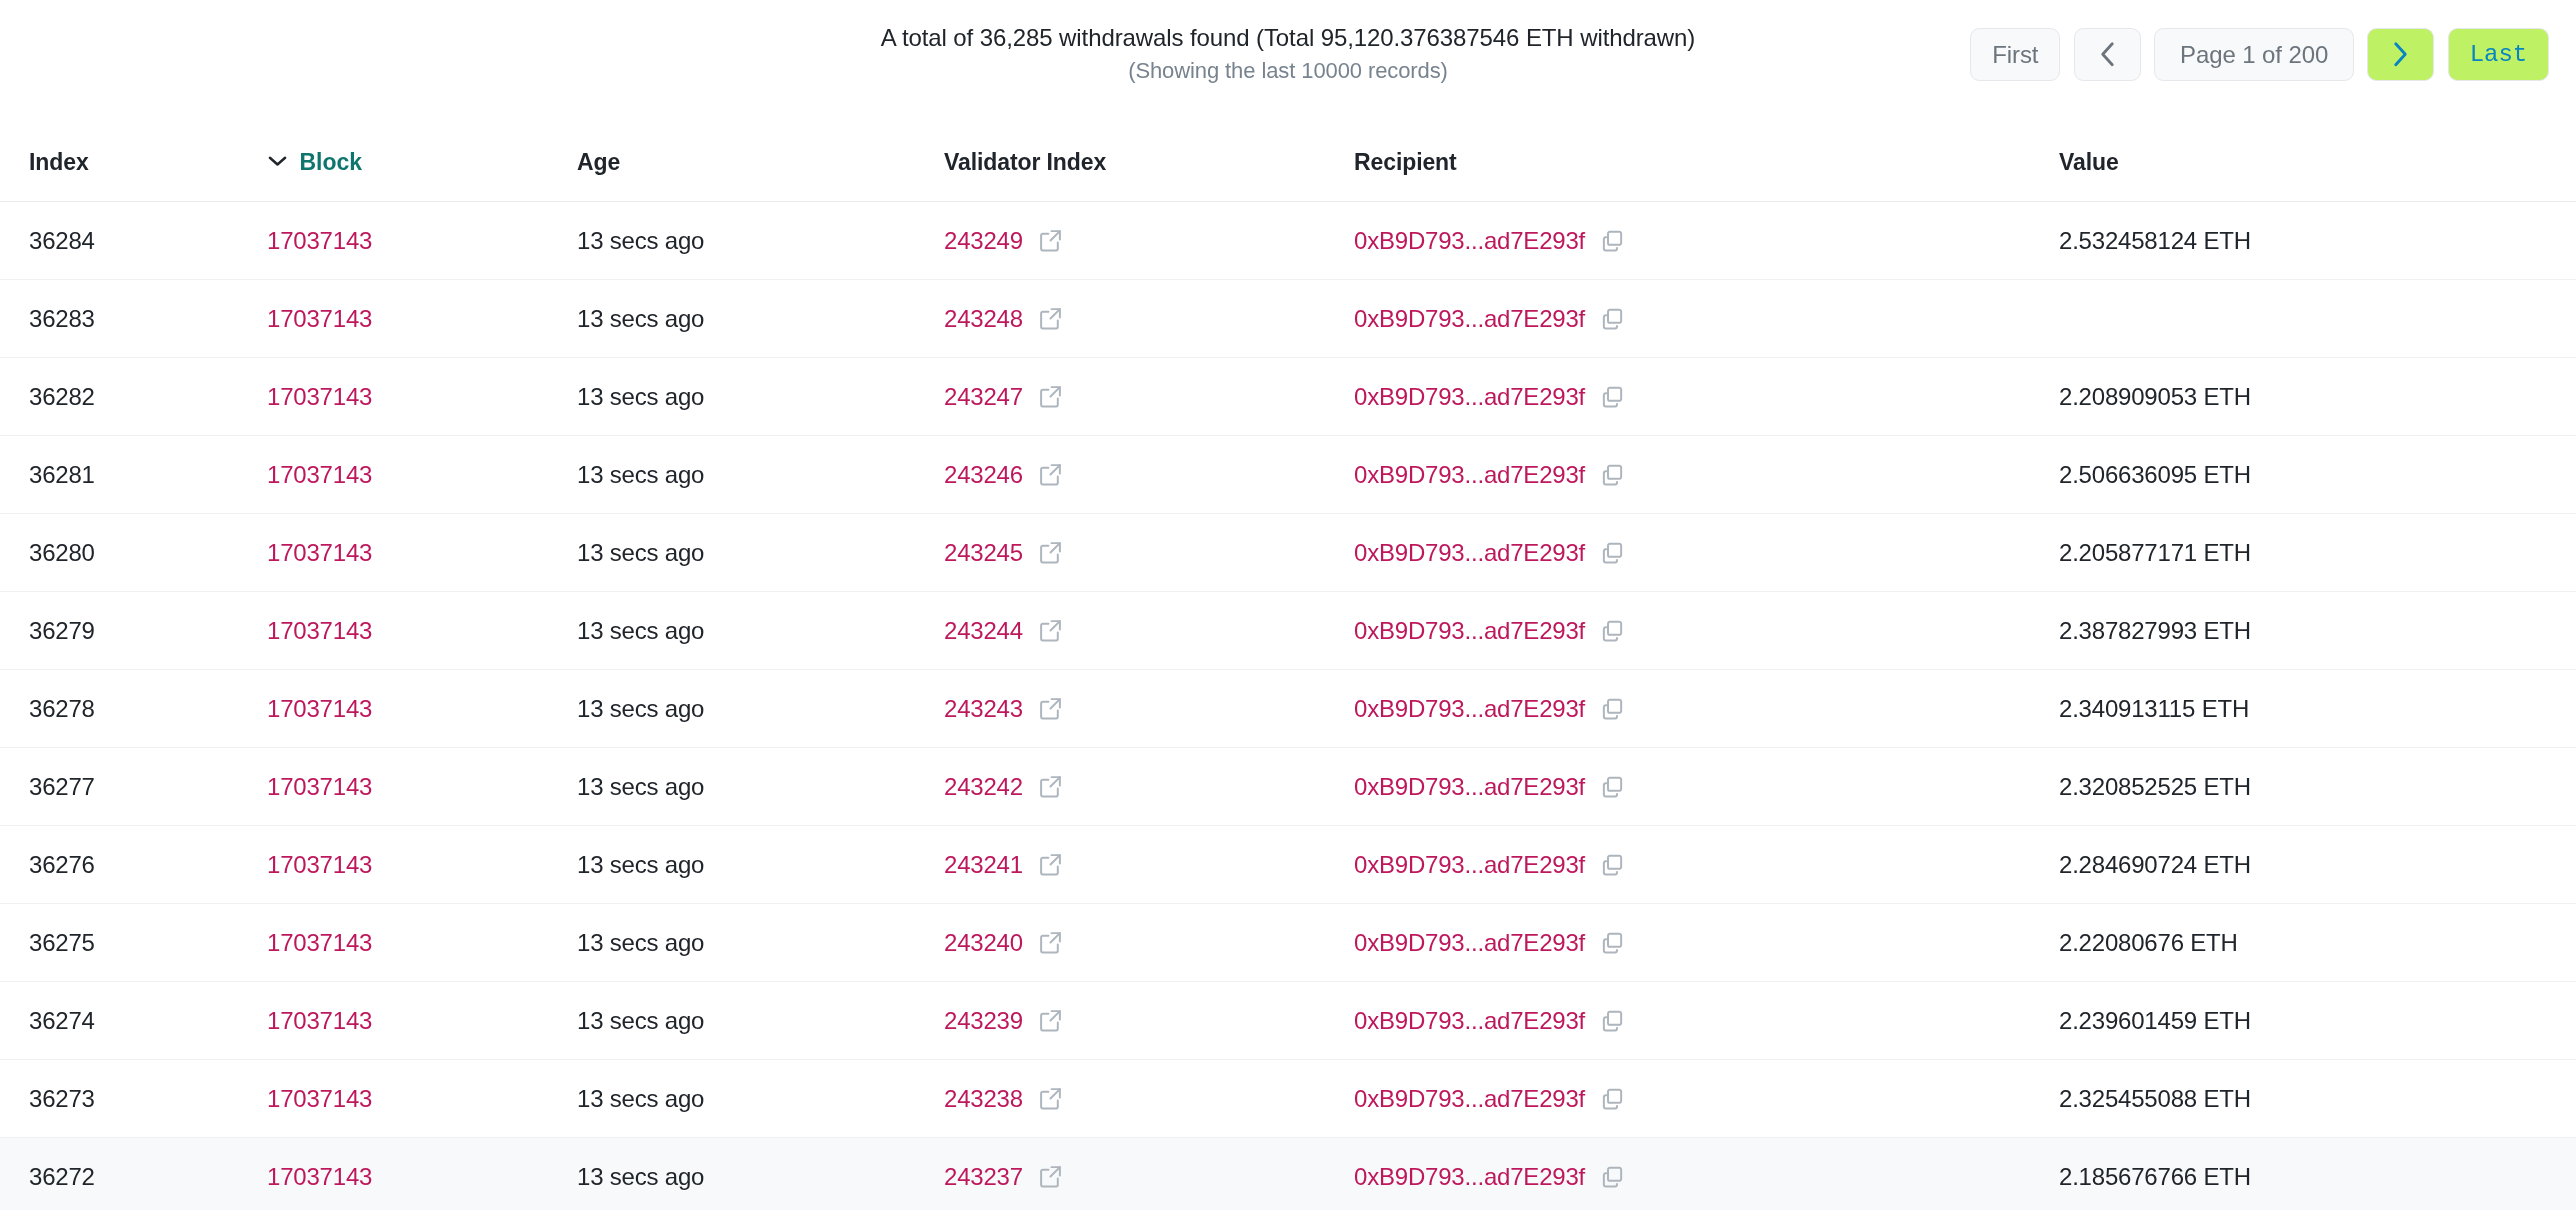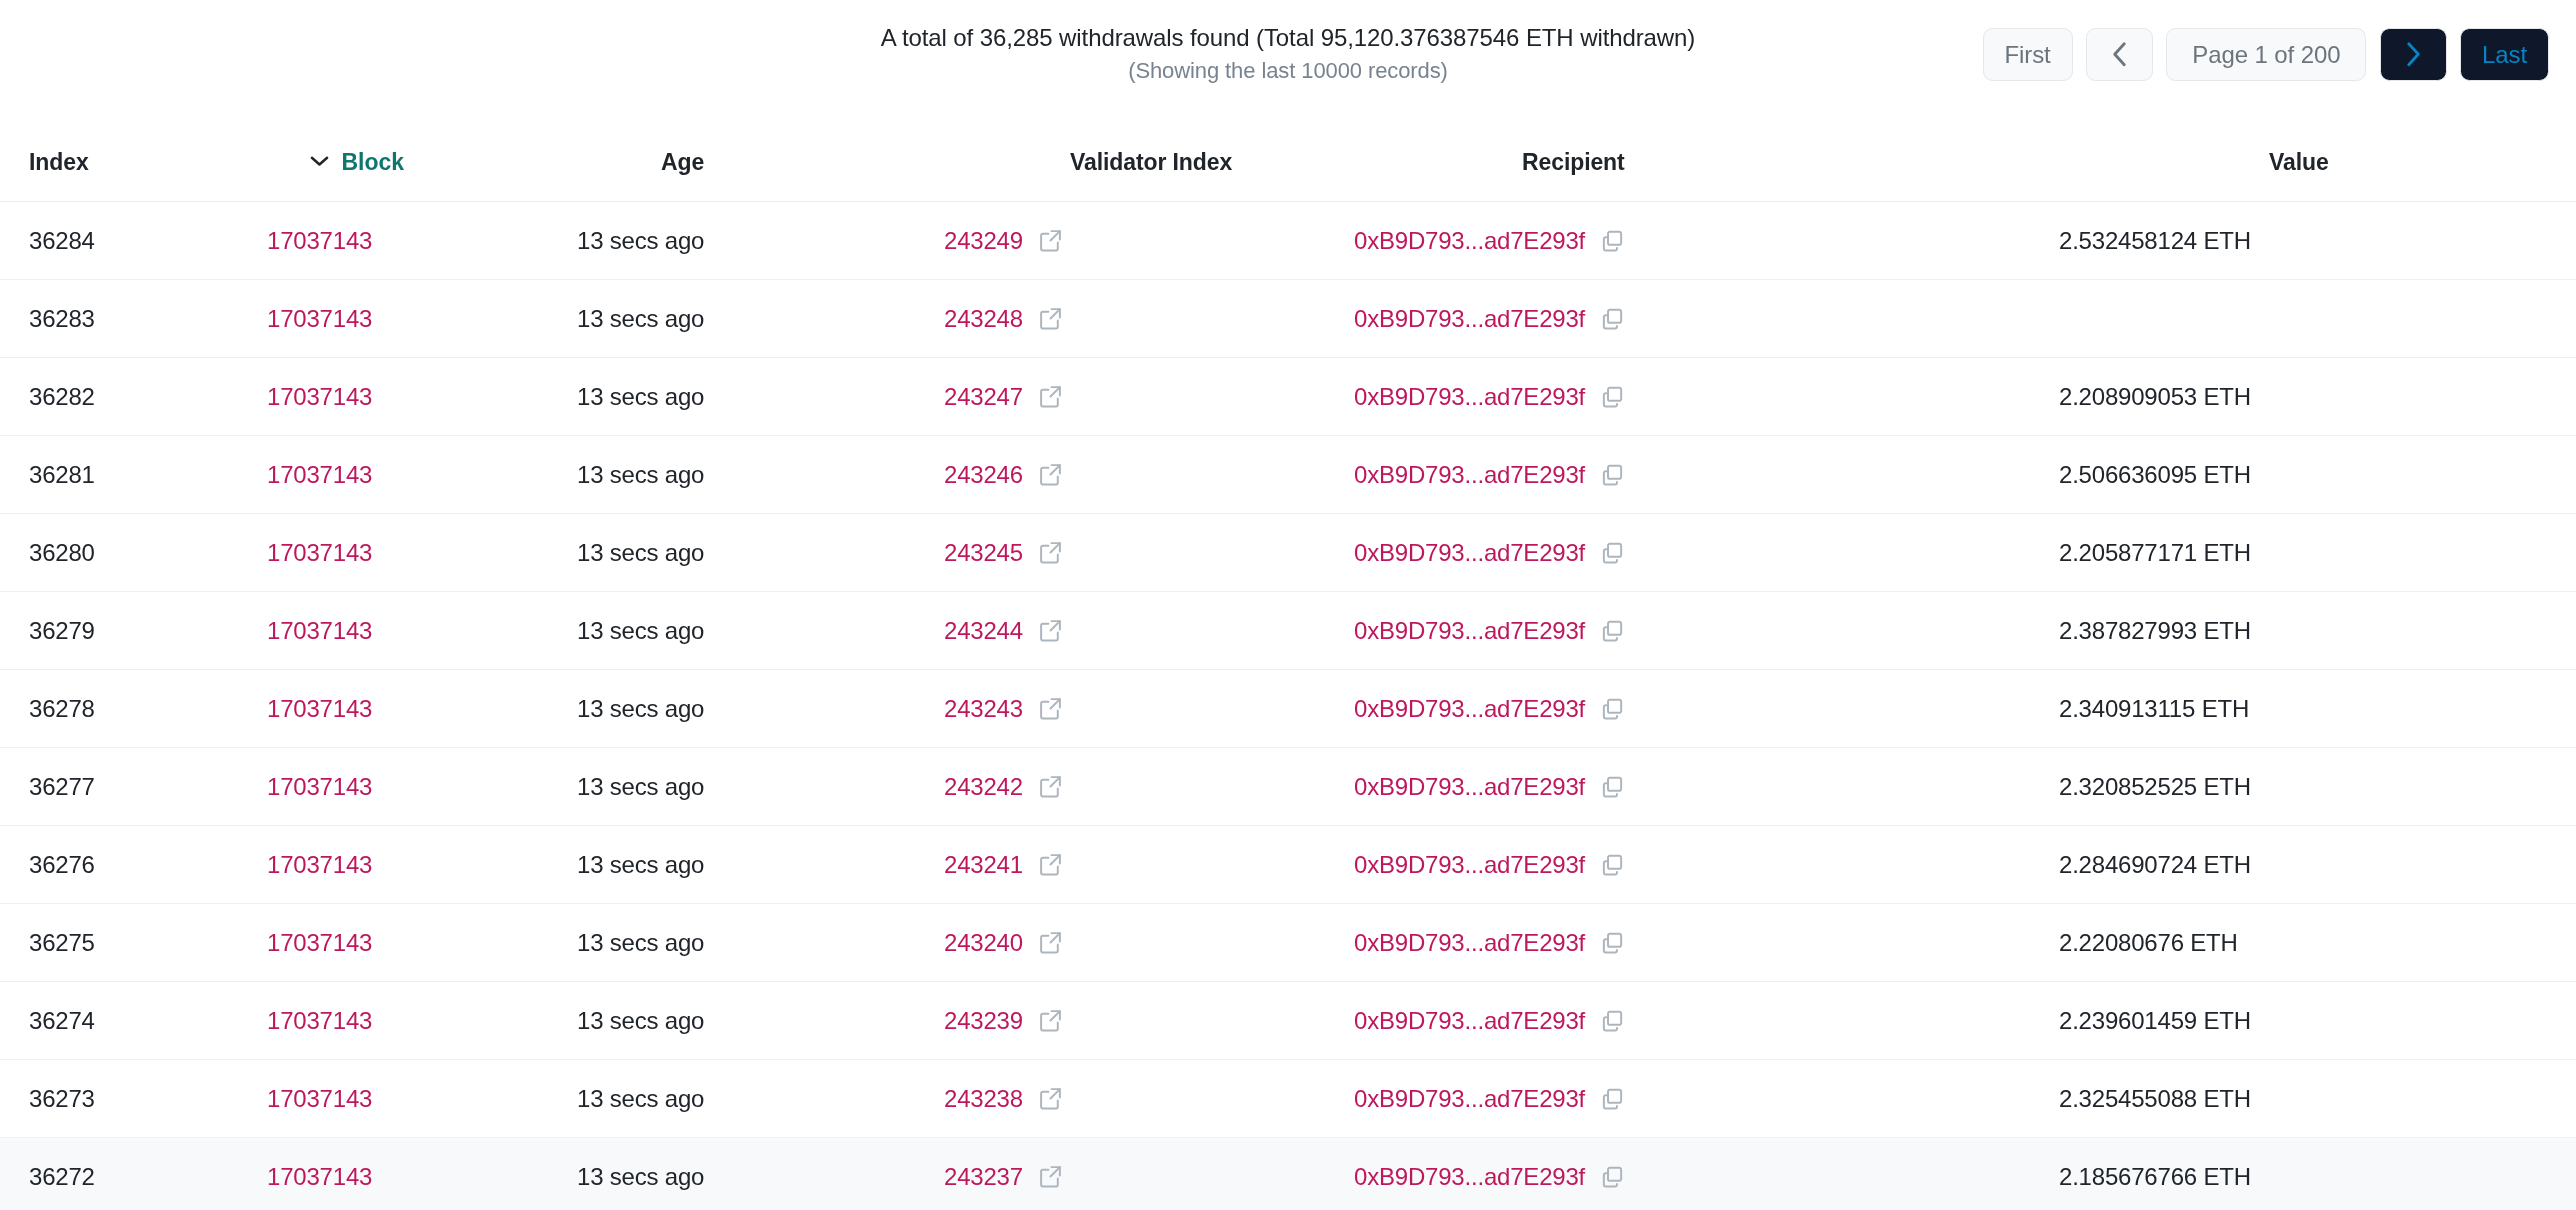--- a/index.html
+++ b/index.html
@@ -58,23 +58,24 @@
     font-size: 24px;
     letter-spacing: -0.1px;
     border: 1.5px solid #e5e7eb;
     background: #f8f9fa;
     color: #6c757d;
     padding: 0 21px;
     white-space: nowrap;
   }
   .pg-btn.disabled { cursor: default; }
   .pg-btn.active {
-    background: #0f172a;
+    background: #bef264;
     color: #0784c3;
     border-color: #e5e7eb;
+    font-family: Liberation Mono, monospace;
   }
   .pg-arrow { padding: 0 23px; }
   .pg-arrow svg { display: block; }
   .pg-page {
     background: #f8f9fa;
     color: #6c757d;
     padding: 0 25px;
   }
 
   
@@ -87,21 +88,20 @@
   .row {
     display: flex;
     align-items: center;
     width: 2576px;
     height: 78px;
     padding: 0 29px;
   }
   .thead {
     height: 78px;
     border-bottom: 1.9px solid #e9ecef;
-    gap: 42px;
   }
   .tbody .row {
     border-bottom: 1.5px solid #eef0f2;
   }
   .tbody .row.hovered {
     background: #f8f9fa;
   }
   .col { display: flex; align-items: center; }
   .c-index      { width: 238px; }
   .c-block      { width: 310px; }

